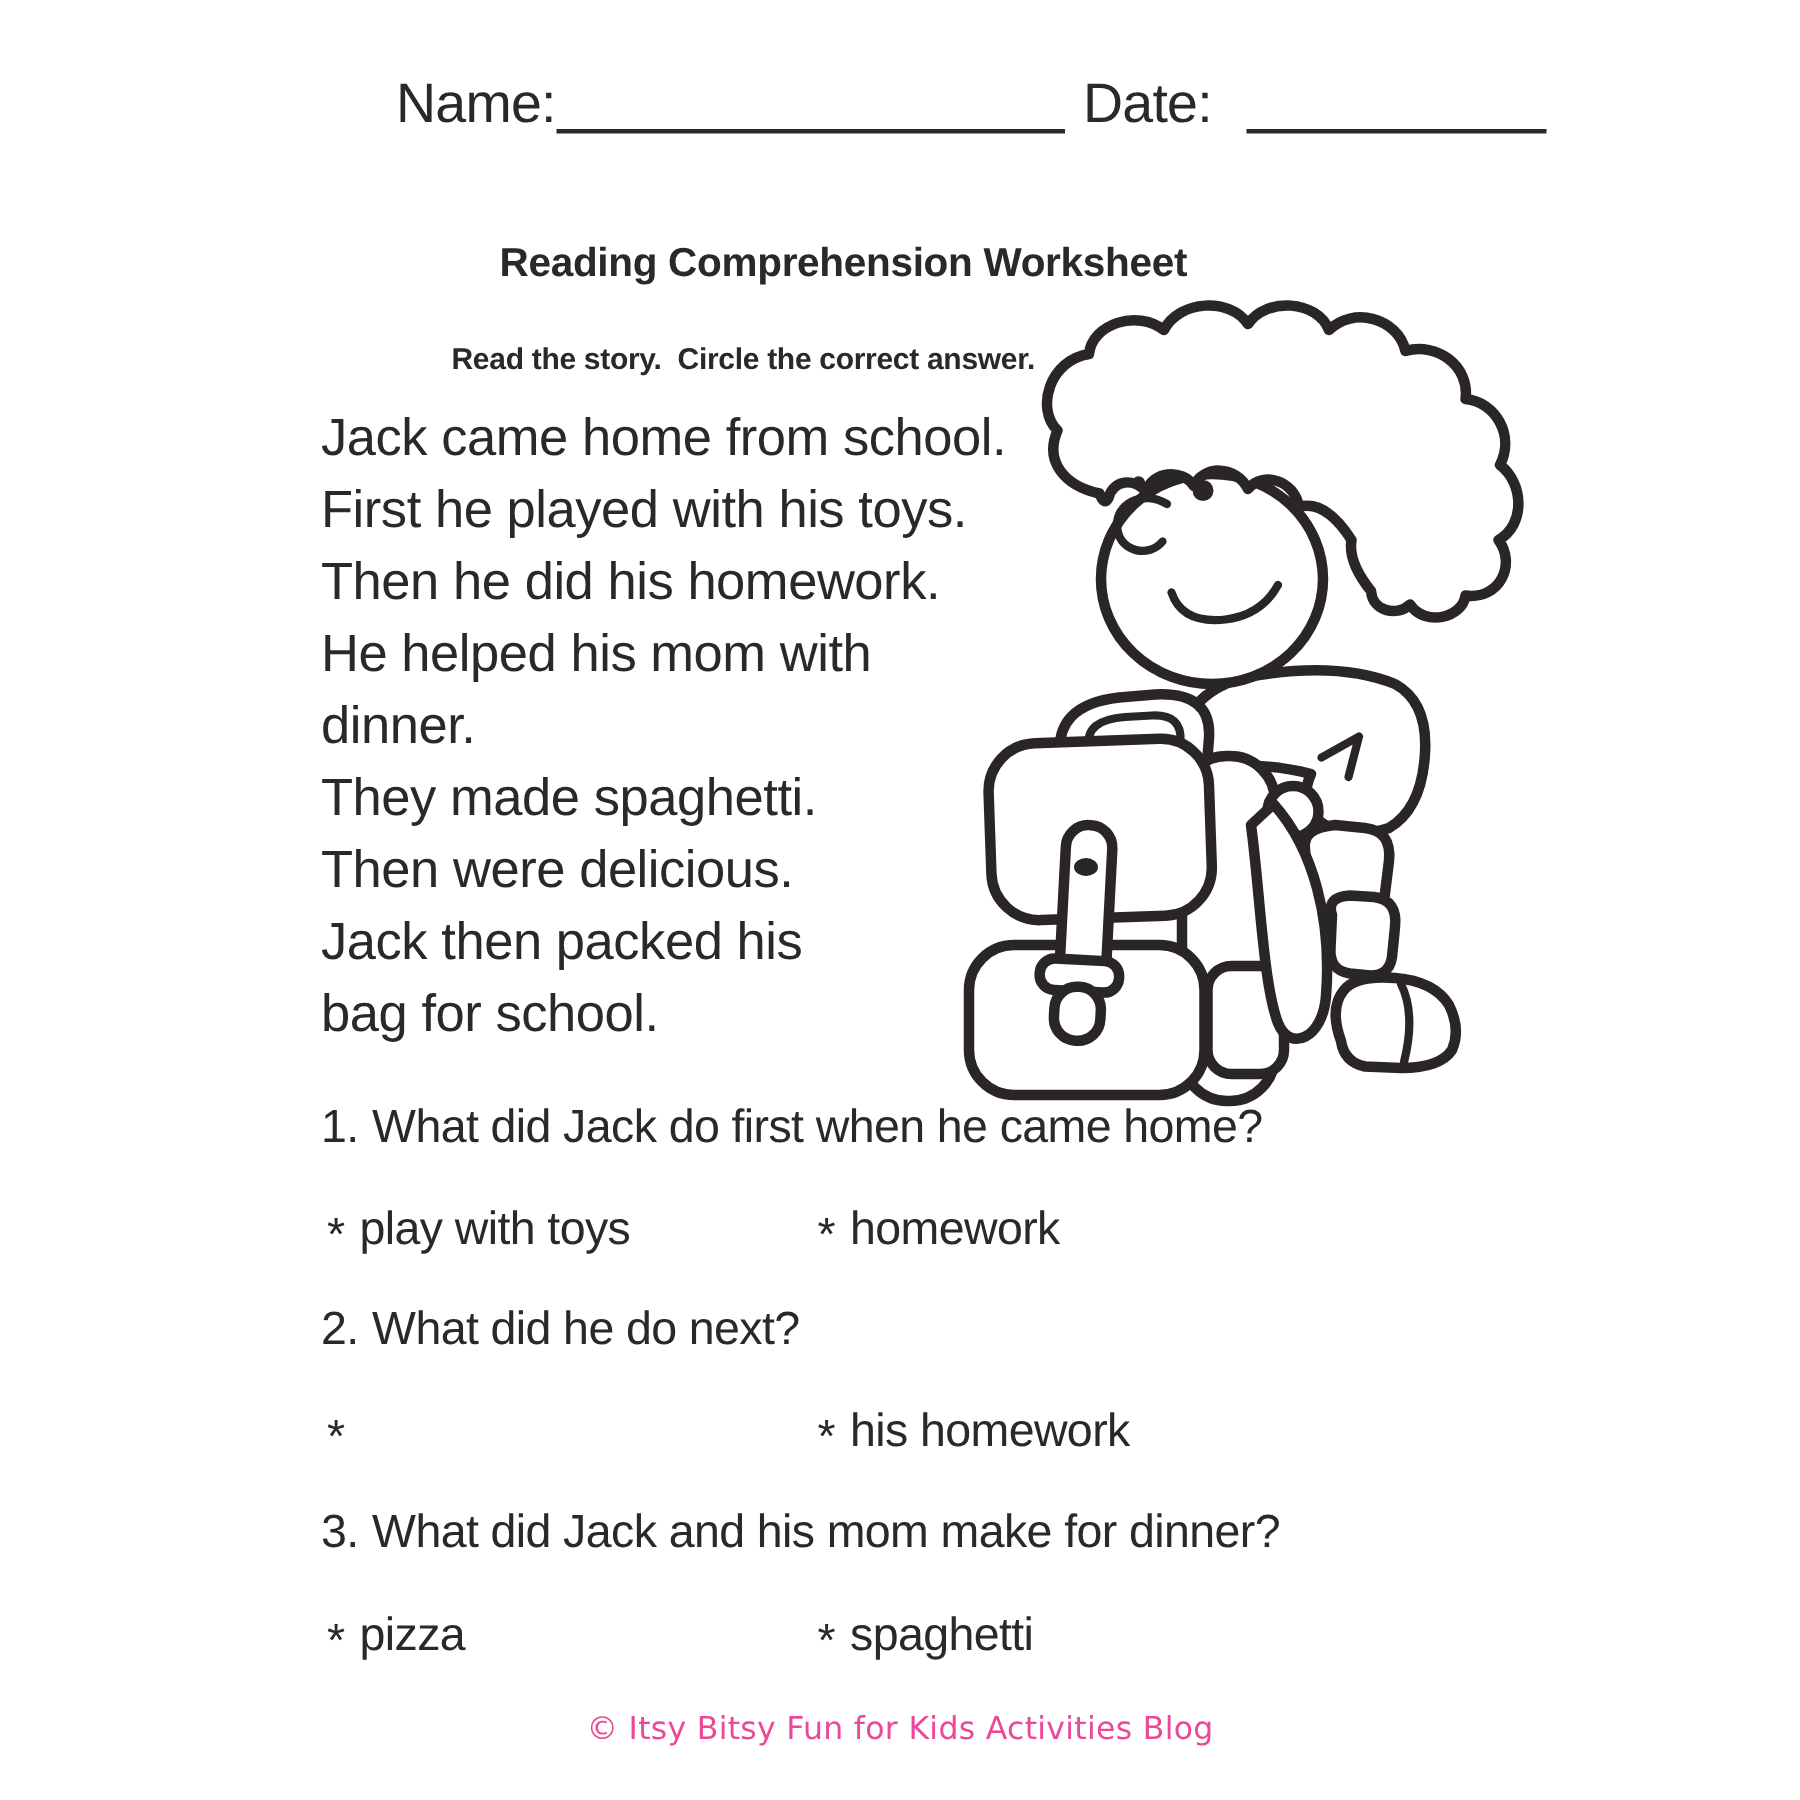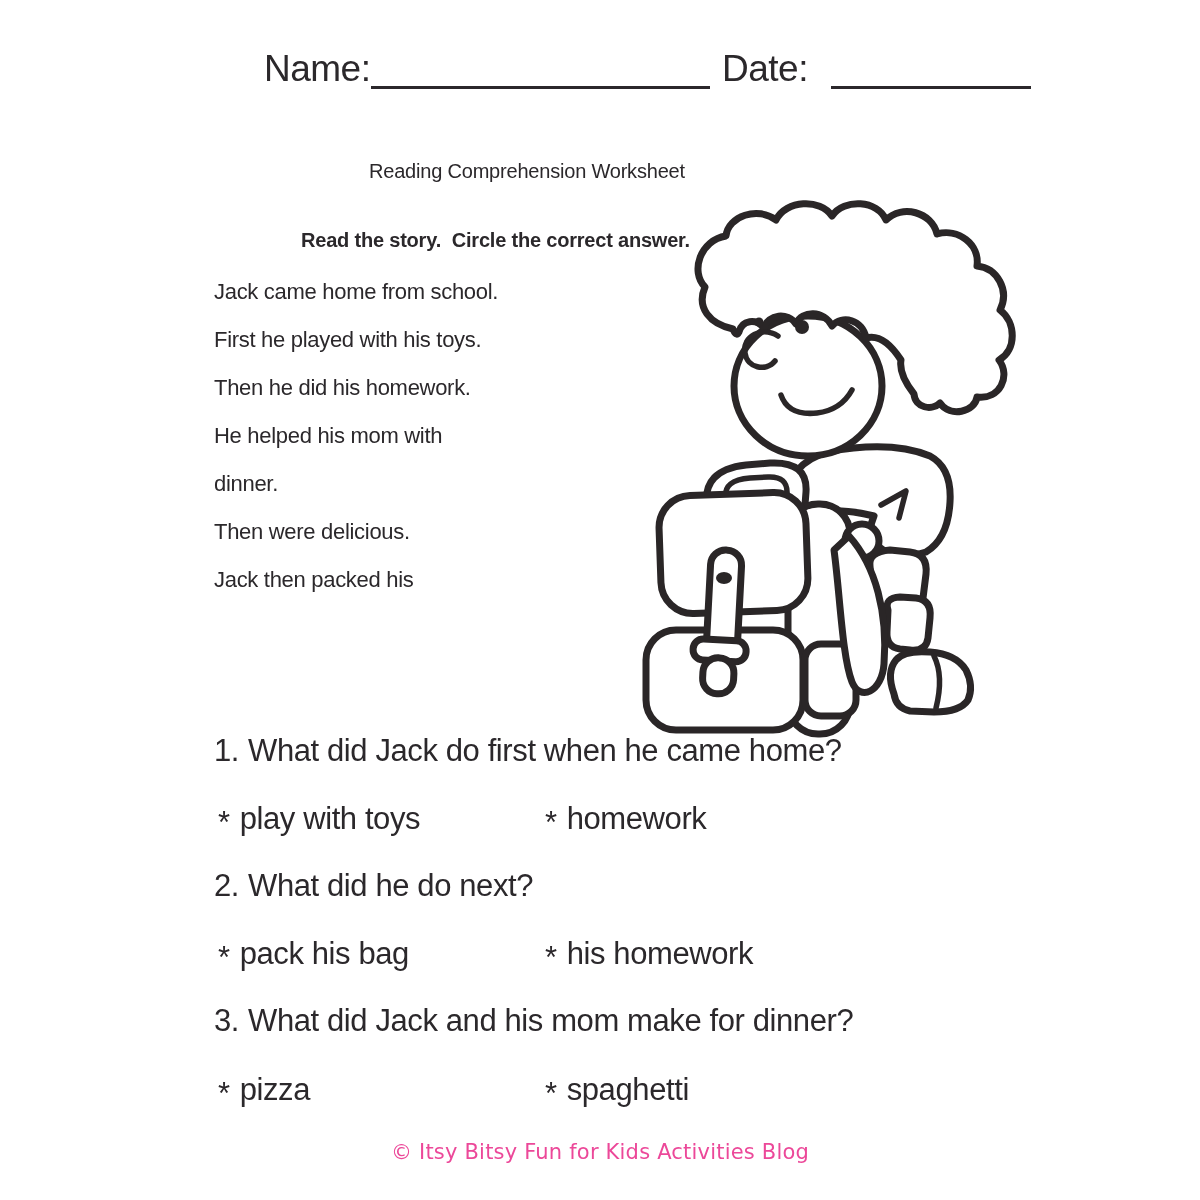--- a/index.html
+++ b/index.html
@@ -7,23 +7,23 @@
     position:relative;
     width:1200px;height:1200px;
     background:#fff;
     font-family:"Liberation Sans", sans-serif;
     color:#2b282b;
     overflow:hidden;
   }
   .abs{position:absolute;}
   .hdr-label{font-size:37px;font-weight:500;letter-spacing:-0.5px;}
   .blank-line{height:0;border-bottom:3px solid #2b282b;}
-  .title{font-size:20px;font-weight:400;letter-spacing:-0.2px;margin-left:36px;}
+  .title{font-size:27px;font-weight:700;letter-spacing:-0.2px;}
   .subtitle{font-size:20px;font-weight:700;letter-spacing:-0.2px;margin-top:28px;}
-  .story{font-size:22px;line-height:48px;font-weight:400;letter-spacing:-0.3px;}
+  .story{font-size:35px;line-height:48px;font-weight:400;letter-spacing:-0.3px;}
   .question{font-size:31px;font-weight:500;letter-spacing:-0.4px;display:flex;gap:9px;}
   .options{display:flex;}
   .option{font-size:31px;font-weight:500;letter-spacing:-0.4px;display:flex;align-items:flex-start;gap:10px;cursor:pointer;}
   .option .marker{position:relative;top:4px;}
   .footer{width:100%;text-align:center;font-family:"DejaVu Sans", sans-serif;font-size:21px;color:#ec4899;letter-spacing:0.2px;}
   svg .ink{stroke:#2a2627;stroke-width:7;fill:#ffffff;stroke-linejoin:round;stroke-linecap:round;}
   svg .ink-thin{stroke:#2a2627;stroke-width:5.5;fill:none;stroke-linejoin:round;stroke-linecap:round;}
   svg .fill-ink{fill:#2a2627;stroke:none;}
 </style>
 </head>
@@ -38,22 +38,24 @@
 
   <div class="abs title" style="left:333px;top:160px;">Reading Comprehension Worksheet</div>
   <div class="abs subtitle" style="left:301px;top:201px;">Read the story.&nbsp; Circle the correct answer.</div>
 
   <div class="abs story" style="left:214px;top:268px;">
     <div>Jack came home from school.</div>
     <div>First he played with his toys.</div>
     <div>Then he did his homework.</div>
     <div>He helped his mom with</div>
     <div>dinner.</div>
+    <div>They made spaghetti.</div>
     <div>Then were delicious.</div>
     <div>Jack then packed his</div>
+    <div>bag for school.</div>
   </div>
 
   <svg class="abs" style="left:638px;top:194px;" width="378" height="548" viewBox="0 0 378 548" aria-hidden="true">
 
     <path class="ink" d="M 150 322 Q 142 272 190 258 Q 252 246 292 262 Q 314 274 312 308 Q 310 345 288 358 Q 258 368 240 352 Q 228 340 236 322 Q 204 314 180 318 Q 160 320 150 322 Z"></path>
 
     <path class="ink" d="M 232 372 Q 230 358 252 356 L 272 358 Q 290 360 288 380 L 284 412 Q 282 428 262 426 L 250 425 Q 234 423 234 406 Z"></path>
 
     <path class="ink" d="M 250 416 Q 246 404 262 403 L 278 404 Q 294 406 292 424 L 290 444 Q 288 458 272 456 L 262 455 Q 248 453 249 438 Z"></path>
 
@@ -132,21 +134,20 @@
     </div>
   </div>
 
   <div class="abs question" style="left:214px;top:868px;">
     <span>2.</span>
     <span>What did he do next?</span>
   </div>
   <div class="abs options" style="left:0;top:936px;width:1200px;">
     <div class="option" style="margin-left:218px;">
       <span class="marker">*</span>
-      <span>pack his bag</span>
     </div>
     <div class="option" style="position:absolute;left:545px;">
       <span class="marker">*</span>
       <span>his homework</span>
     </div>
   </div>
 
   <div class="abs question" style="left:214px;top:1003px;">
     <span>3.</span>
     <span>What did Jack and his mom make for dinner?</span>

